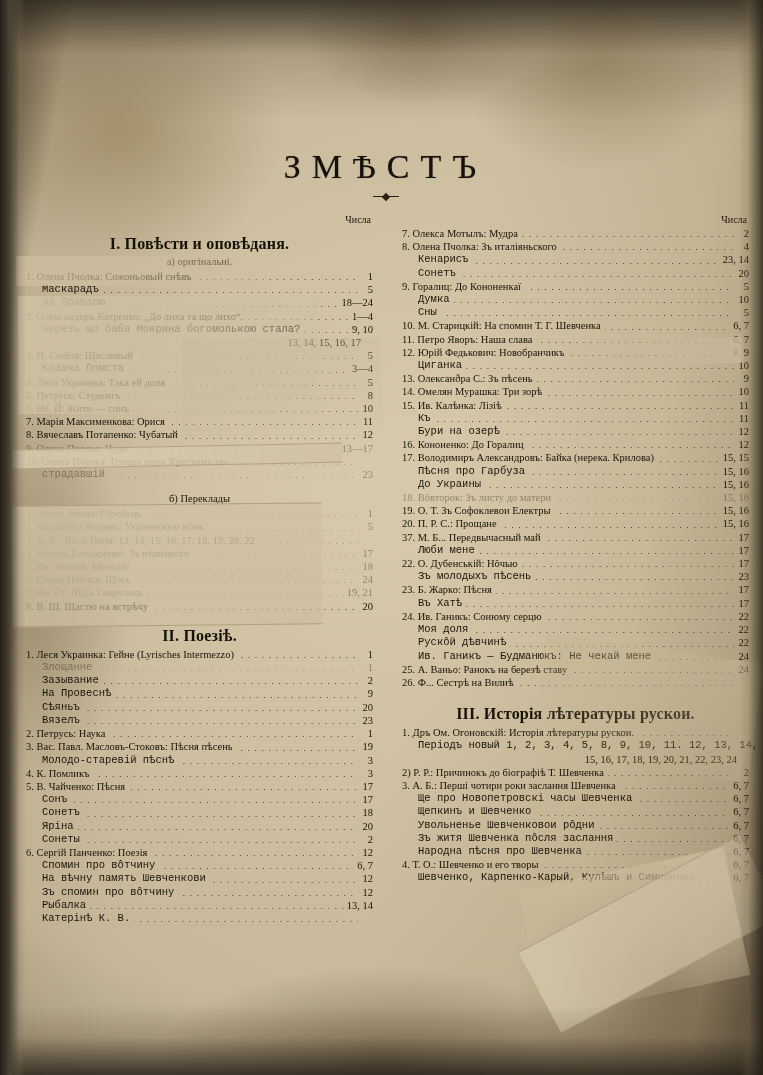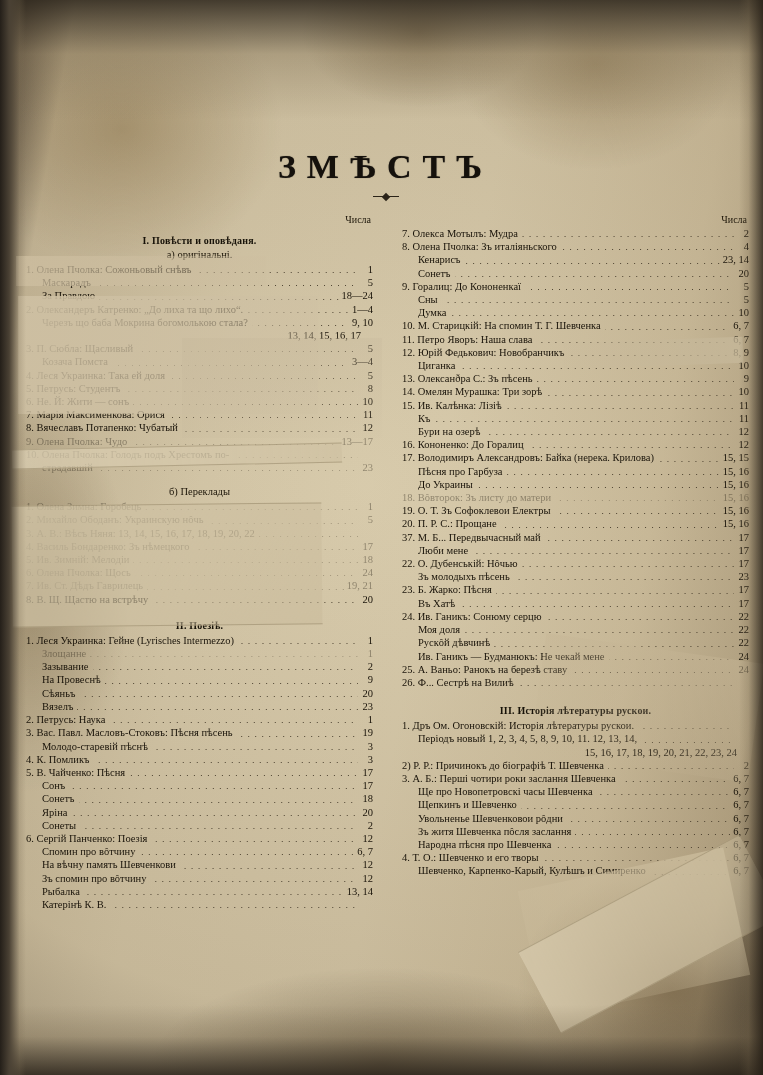--- a/index.html
+++ b/index.html
@@ -31,51 +31,51 @@
   #page:after{
     content:"";position:absolute;left:0;top:0;bottom:0;width:26px;
     background:linear-gradient(90deg,#241f19 0%, #4a4134 35%, rgba(120,106,82,0.25) 75%, rgba(0,0,0,0) 100%);
     pointer-events:none;
   }
   .sheet{
     position:absolute;left:22px;top:8px;right:14px;bottom:10px;
   }
   h1.title{
     position:absolute;top:140px;left:0;right:0;text-align:center;
-    margin:0;font-size:34px;letter-spacing:11px;font-weight:bold;
+    margin:0;font-size:34px;letter-spacing:11px;font-weight:normal;
     color:#15110c;font-family:"Liberation Serif", serif;
     text-shadow:0 0 1px rgba(0,0,0,0.5);
   }
   .rule{
     position:absolute;top:186px;left:50%;transform:translateX(-50%);
     width:26px;height:6px;
   }
   .rule:before{content:"";position:absolute;left:0;top:2px;width:26px;height:1.4px;background:#2a2318;}
   .rule:after{content:"";position:absolute;left:10px;top:0;width:6px;height:6px;background:#2a2318;transform:rotate(45deg);}
 
   .cols{position:absolute;top:206px;left:0;right:0;display:flex;gap:21px;}
   .col{width:347px;position:relative;}
   .col.left{margin-left:4px;}
   .col.right{margin-left:8px;}
 
-  .sec{font-weight:bold;font-size:10px;text-align:center;color:#171208;margin:10px 0 3px 0;letter-spacing:.2px;}
+  .sec{font-weight:bold;font-size:16px;text-align:center;color:#171208;margin:10px 0 3px 0;letter-spacing:.2px;}
   .subsec{font-size:10.5px;text-align:center;color:#1d1609;margin:1px 0 3px 0;}
   .numhdr{font-size:10px;text-align:right;color:#1d1609;margin:0 0 2px 0;padding-right:2px;}
 
   ul.toc{list-style:none;margin:0;padding:0;}
   ul.toc li{display:flex;align-items:flex-end;font-size:10.5px;line-height:13.2px;color:#1a140a;}
   ul.toc li .t{white-space:pre;}
   ul.toc li .d{
     flex:1;margin:0 3px 3px 4px;height:1px;
     background-image:radial-gradient(circle, #3a3020 0.7px, rgba(0,0,0,0) 0.8px);
     background-size:7px 2px;background-repeat:repeat-x;background-position:bottom;
     opacity:.85;
   }
   ul.toc li .n{white-space:pre;min-width:12px;text-align:right;}
-  li.ind .t{padding-left:16px;}
+  li.ind .t{padding-left:16px;font-family:Liberation Mono, monospace;}
   li.cont{justify-content:flex-end;}
   li.cont .n{padding-right:0;}
 
   
   .fade{position:absolute;pointer-events:none;}
   .f1{left:-6px;top:248px;width:250px;height:30px;
       background:linear-gradient(90deg,rgba(205,190,160,0.82),rgba(205,190,160,0.35));}
   .f2{left:-4px;top:288px;width:300px;height:118px;
       background:linear-gradient(115deg,rgba(206,192,163,0.92) 0%,rgba(206,192,163,0.72) 55%,rgba(206,192,163,0.28) 100%);}
   .f3{left:160px;top:330px;width:200px;height:100px;
@@ -379,28 +379,28 @@
               <span class="t">Сонетъ</span>
               <span class="d"></span>
               <span class="n">20</span>
             </li>
             <li>
               <span class="t">9. Горалиц: До Кононенкаї</span>
               <span class="d"></span>
               <span class="n">5</span>
             </li>
             <li class="ind">
+              <span class="t">Думка</span>
+              <span class="d"></span>
+              <span class="n">10</span>
+            </li>
+            <li class="ind">
               <span class="t">Сны</span>
               <span class="d"></span>
               <span class="n">5</span>
-            </li>
-            <li class="ind">
-              <span class="t">Думка</span>
-              <span class="d"></span>
-              <span class="n">10</span>
             </li>
             <li>
               <span class="t">10. М. Старицкій: На спомин Т. Г. Шевченка</span>
               <span class="d"></span>
               <span class="n">6, 7</span>
             </li>
             <li>
               <span class="t">11. Петро Яворъ: Наша слава</span>
               <span class="d"></span>
               <span class="n">6, 7</span>

